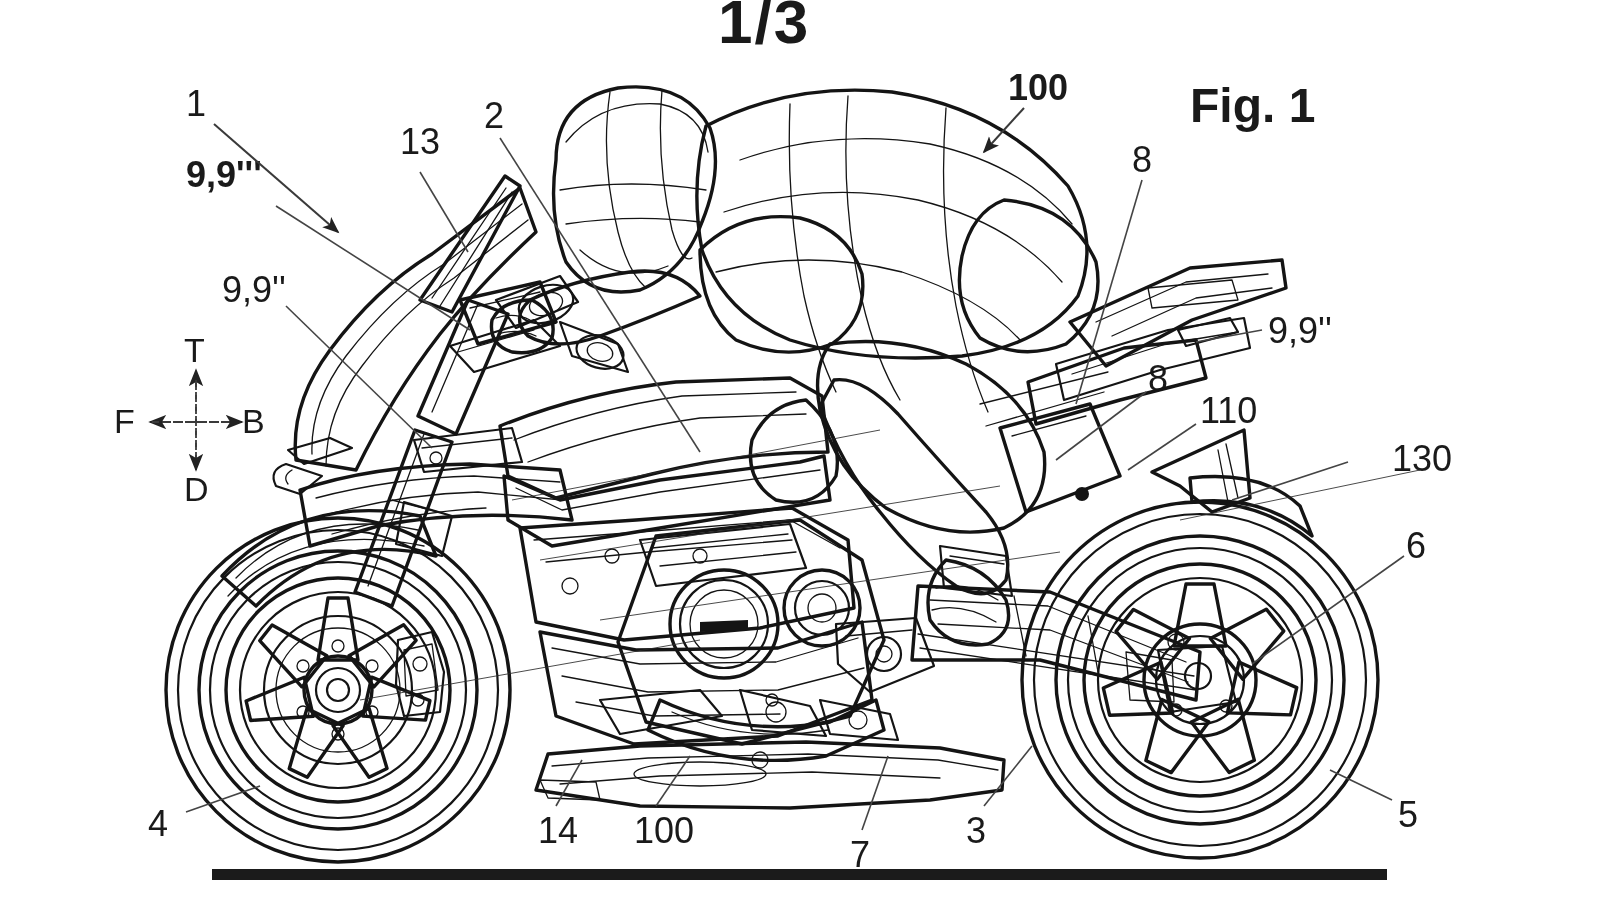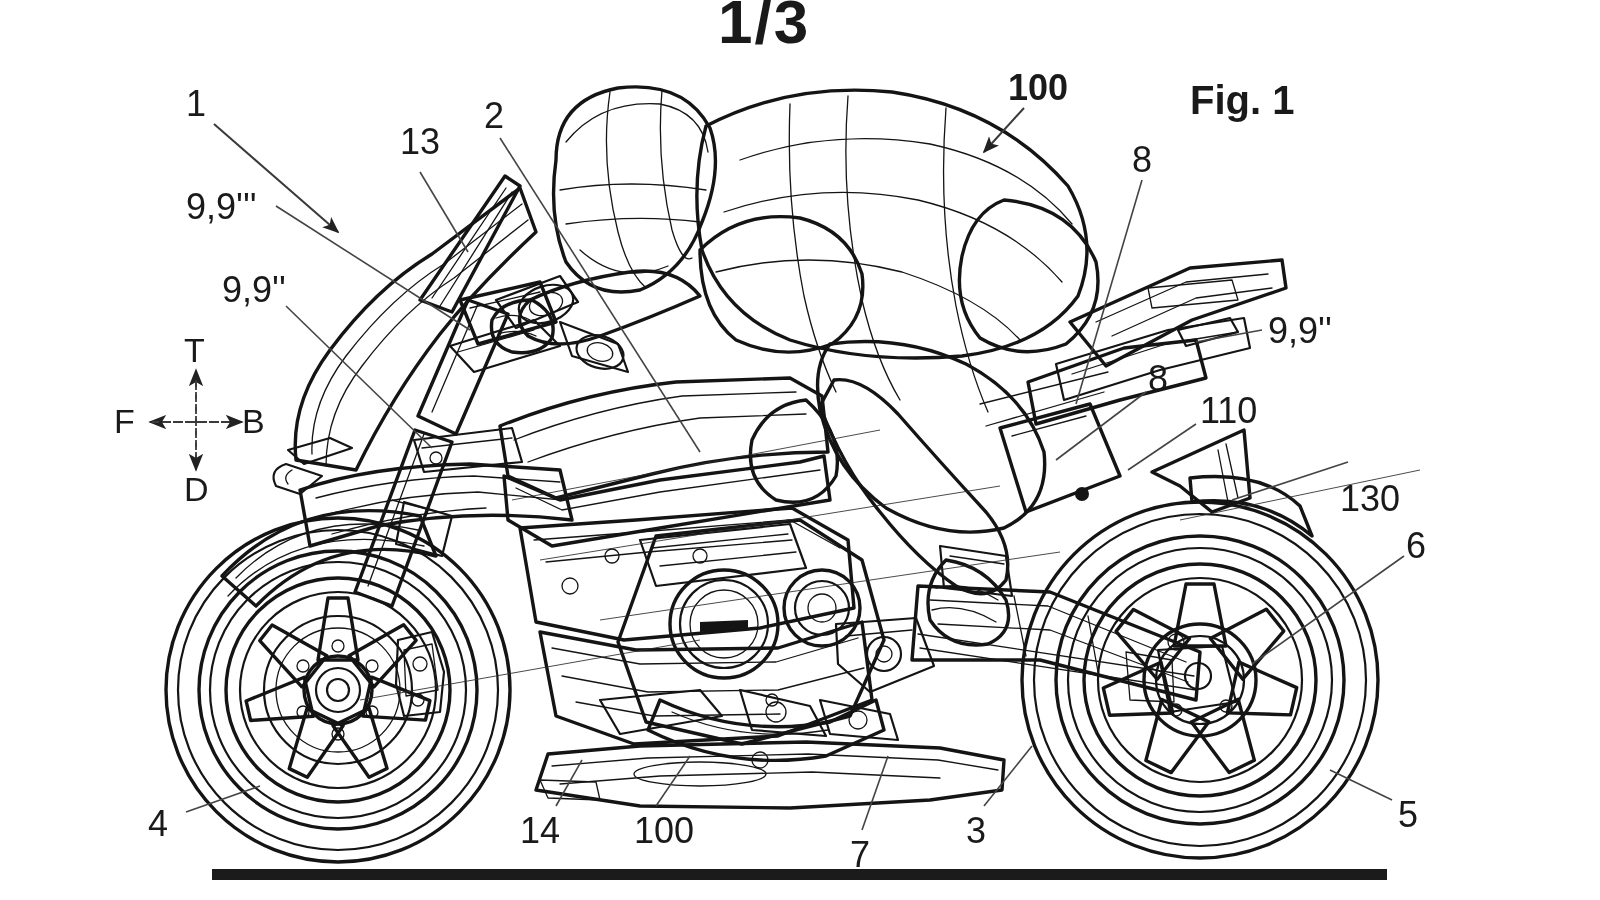--- a/index.html
+++ b/index.html
@@ -25,21 +25,21 @@
   .sheetno{
     position:absolute;
     font-size:62px;
     font-weight:700;
     letter-spacing:2px;
     color:#1a1a1a;
     white-space:nowrap;
   }
   .figno{
     position:absolute;
-    font-size:40px;
+    font-size:48px;
     font-weight:700;
     color:#1a1a1a;
     white-space:nowrap;
   }
   .ref{font-size:36px;}
   .compass-letter{font-size:34px;font-weight:400;}
 
   svg.overlay{
     position:absolute;left:0;top:0;
     width:1600px;height:900px;
@@ -66,34 +66,34 @@
   <div class="sheetno" style="left:718px;top:-14px;">1/3</div>
 
   <div class="figno" style="left:1190px;top:78px;">Fig. 1</div>
 
   <div class="lbl compass-letter" style="left:184px;top:333px;">T</div>
   <div class="lbl compass-letter" style="left:184px;top:472px;">D</div>
   <div class="lbl compass-letter" style="left:114px;top:404px;">F</div>
   <div class="lbl compass-letter" style="left:242px;top:404px;">B</div>
 
   <div class="lbl ref" style="left:186px;top:86px;">1</div>
-  <div class="lbl ref" style="left:186px;top:189px;">9,9'''</div>
+  <div class="lbl ref" style="left:186px;top:157px;font-weight:bold;">9,9'''</div>
   <div class="lbl ref" style="left:222px;top:272px;">9,9''</div>
   <div class="lbl ref" style="left:400px;top:124px;">13</div>
   <div class="lbl ref" style="left:484px;top:98px;">2</div>
   <div class="lbl ref" style="left:1008px;top:70px;font-weight:bold;">100</div>
   <div class="lbl ref" style="left:1132px;top:142px;">8</div>
   <div class="lbl ref" style="left:1268px;top:313px;">9,9''</div>
   <div class="lbl ref" style="left:1148px;top:361px;">8</div>
   <div class="lbl ref" style="left:1200px;top:393px;text-align:right;">110</div>
-  <div class="lbl ref" style="left:1340px;top:441px;margin-top:40px;">130</div>
+  <div class="lbl ref" style="left:1392px;top:441px;">130</div>
   <div class="lbl ref" style="left:1406px;top:528px;">6</div>
   <div class="lbl ref" style="left:1398px;top:797px;">5</div>
   <div class="lbl ref" style="left:148px;top:806px;">4</div>
-  <div class="lbl ref" style="left:520px;top:813px;">14</div>
+  <div class="lbl ref" style="left:538px;top:813px;">14</div>
   <div class="lbl ref" style="left:634px;top:813px;">100</div>
   <div class="lbl ref" style="left:850px;top:837px;">7</div>
   <div class="lbl ref" style="left:966px;top:813px;">3</div>
 
   <svg class="overlay" viewBox="0 0 1600 900">
     <defs>
       <marker id="ah" markerWidth="11" markerHeight="11" refX="9" refY="4" orient="auto">
         <path d="M0,0 L10,4 L0,8 L2.4,4 Z" fill="#222"></path>
       </marker>
       <marker id="ahs" markerWidth="9" markerHeight="9" refX="7.5" refY="3.4" orient="auto">

